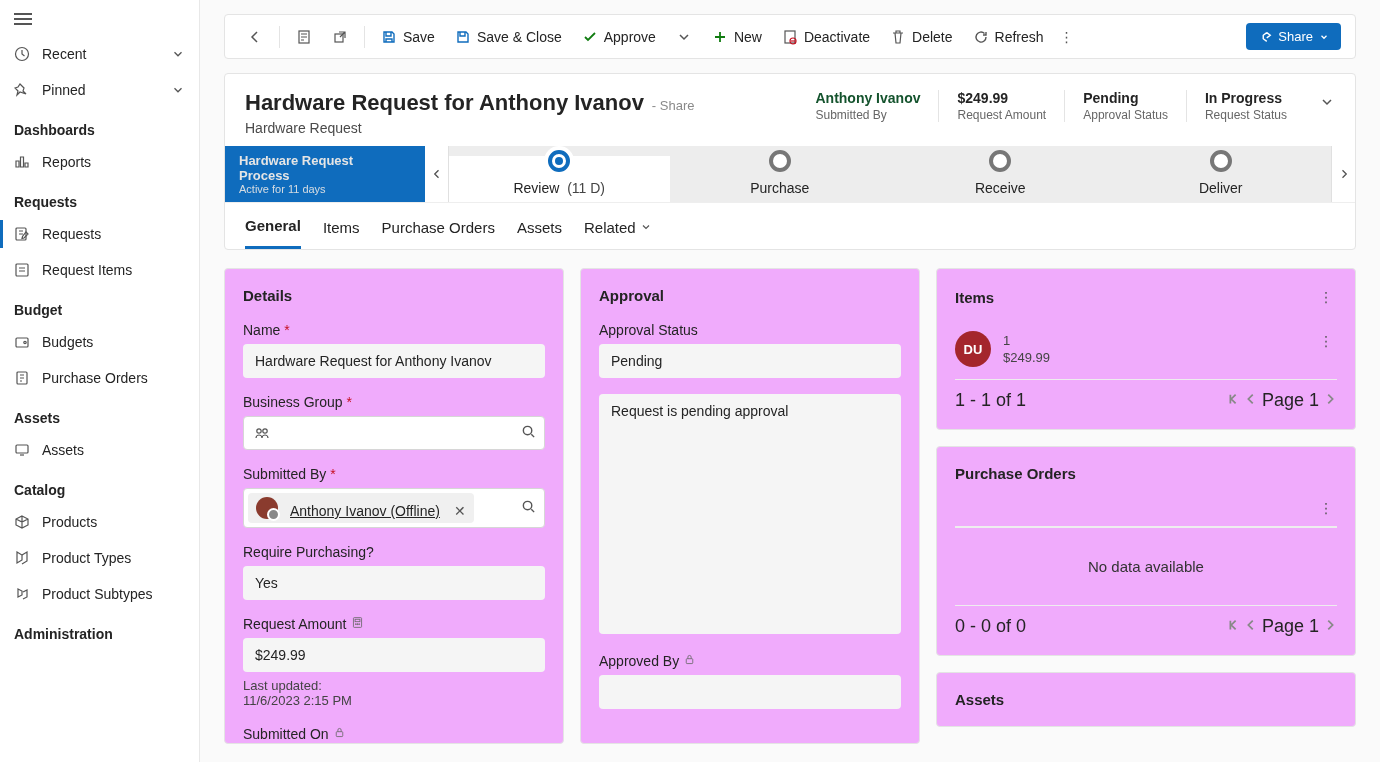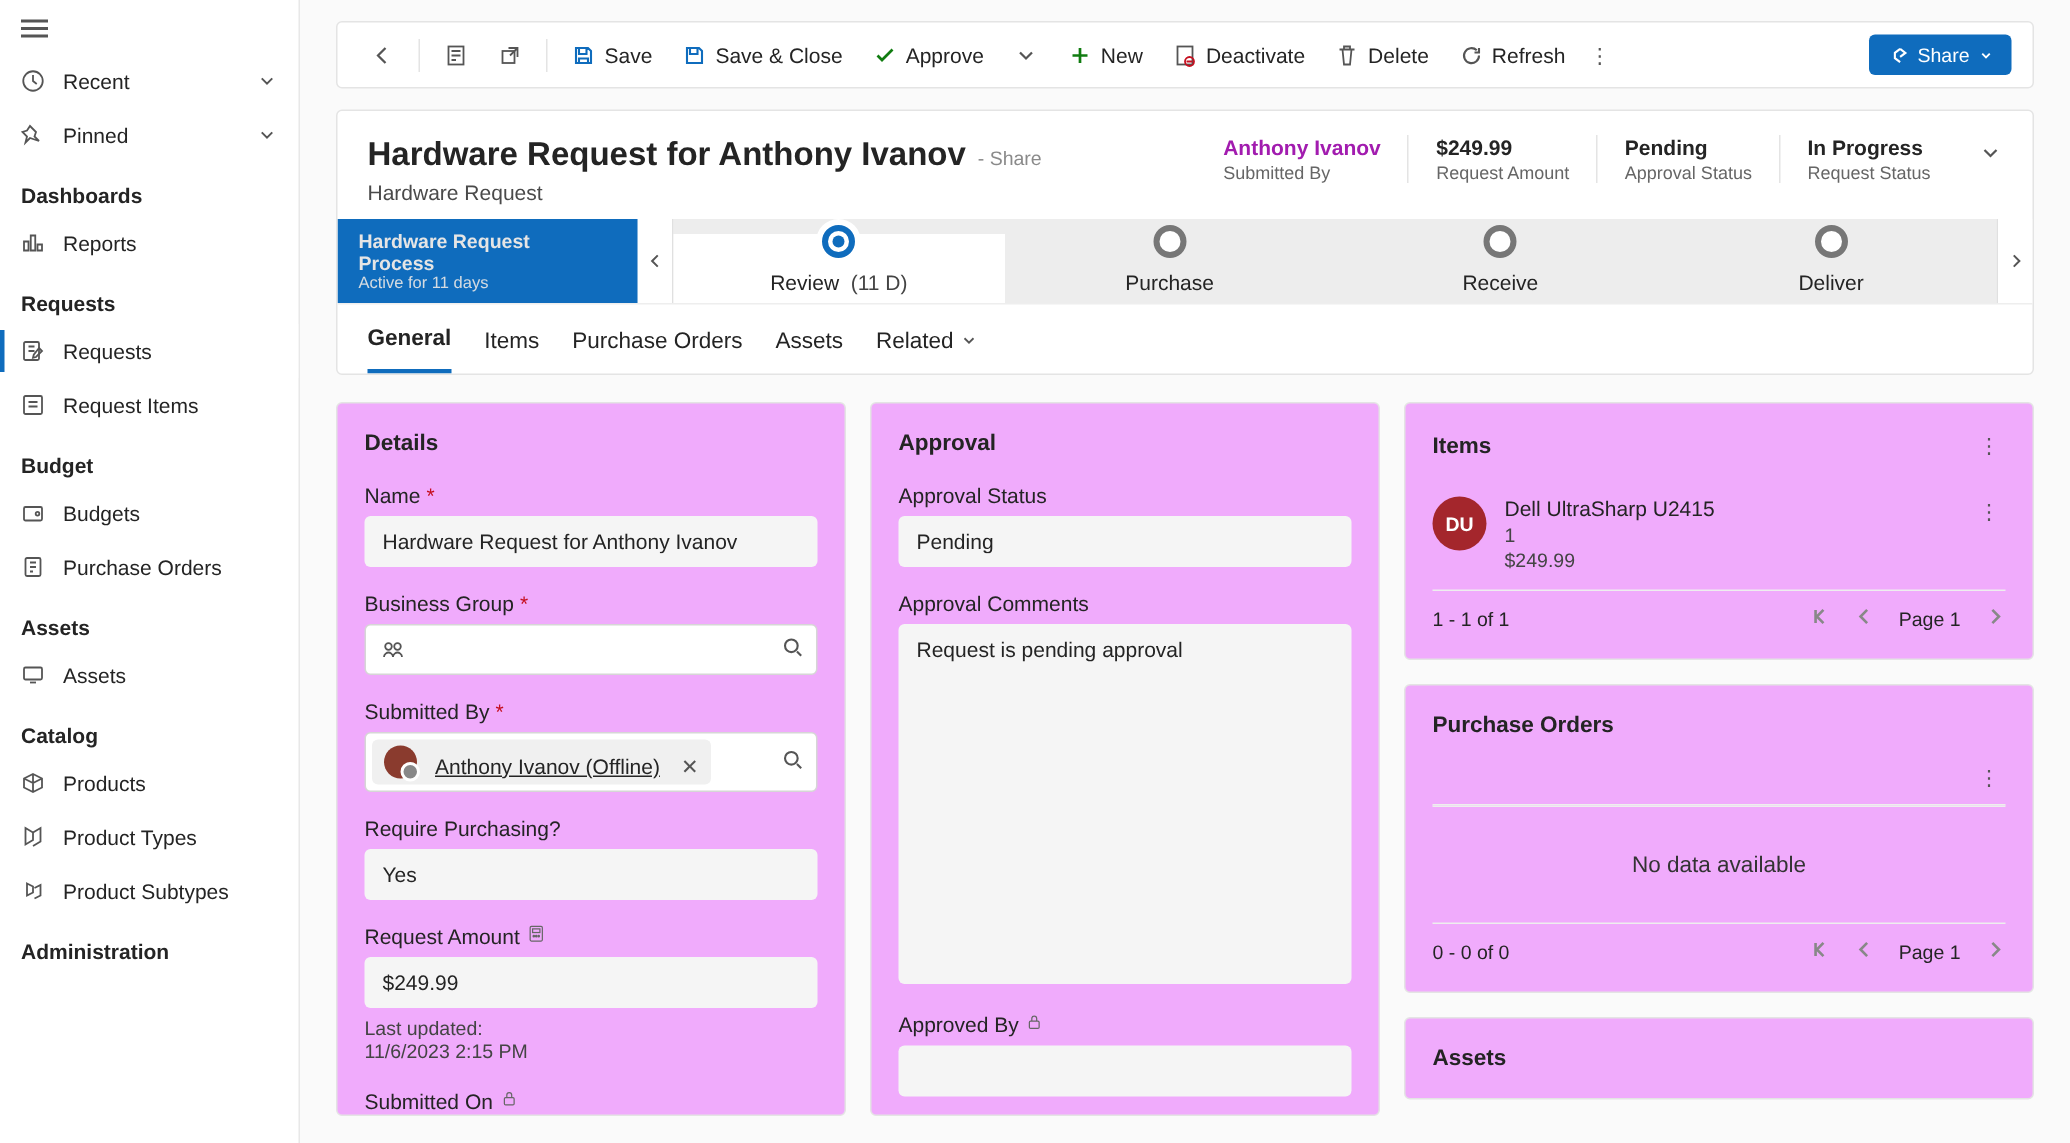--- a/index.html
+++ b/index.html
@@ -40,21 +40,21 @@
   
   .header-card { margin: 14px 24px 0; background:#fff; border:1px solid #e4e4e4; border-radius:4px; overflow:hidden; }
   .hc-top { display:flex; padding: 16px 20px 10px; align-items:flex-start; }
   .hc-title-block h1 { font-size:22px; font-weight:600; display:inline; }
   .hc-saved { color:#8a8a8a; font-size:13px; margin-left:4px; }
   .hc-sub { color:#4a4a4a; font-size:14px; margin-top:4px; }
   .hc-metrics { margin-left:auto; display:flex; gap:0; }
   .metric { padding: 0 18px; border-left:1px solid #e4e4e4; }
   .metric:first-child { border-left:none; }
   .metric .val { font-weight:600; font-size:14px; }
-  .metric .val.link { color:#a21caf; }
+  .metric .val.link { color:#14532d; }
   .metric .lbl { font-size:12px; color:#666; margin-top:2px; }
   .hc-chev { padding: 4px 0 0 14px; cursor:pointer; }
 
   
   .process { display:flex; align-items:stretch; background:#ededed; height:56px; position:relative; }
   .process-label { background:#0f6cbd; color:#e5e5e5; padding:8px 22px 8px 14px; display:flex; flex-direction:column; justify-content:center; position:relative; width:200px; }
   .process-label .t { font-size:13px; font-weight:600; }
   .process-label .s { font-size:11px; opacity:.92; }
   .process-navbtn { width:24px; display:flex; align-items:center; justify-content:center; background:#fff; border-right:1px solid #e0e0e0; cursor:pointer; }
   .process-navbtn.right { border-right:none; border-left:1px solid #e0e0e0; margin-left:auto; }
@@ -99,21 +99,21 @@
   textarea.field-input { min-height:240px; resize:none; }
 
   .helper { font-size:13px; color:#444; margin-top:-10px; }
 
   
   .item-row { display:flex; gap:12px; padding:6px 0 12px; border-bottom:1px solid #eee; }
   .item-avatar { width:36px; height:36px; border-radius:50%; background:#a4262c; color:#fff; display:flex; align-items:center; justify-content:center; font-weight:600; font-size:13px; }
   .item-main { flex:1; }
   .item-main .title { font-size:14px; }
   .item-main .line { font-size:13px; color:#444; margin-top:2px; }
-  .pager { display:flex; align-items:center; padding-top:10px; gap:16px; font-size:13px; }
+  .pager { display:flex; align-items:center; padding-top:10px; gap:4px; font-size:18px; }
   .pager .spacer { flex:1; }
   .pager svg { width:14px; height:14px; stroke:#888; fill:none; stroke-width:2; }
   .no-data { text-align:center; color:#333; padding: 30px 0; font-size:15px; border-bottom:1px solid #eee; border-top:1px solid #eee; }
 
   .more-dots { cursor:pointer; color:#555; padding:2px 4px; }
   .lock-ico svg, .calc-ico svg { width:13px; height:13px; stroke:#666; fill:none; }
 </style>
 </head>
 <body>
 
@@ -492,21 +492,20 @@
 
     <div class="card col2">
       <h3>Approval</h3>
 
       <div class="field">
         <div class="field-label">Approval Status</div>
         <input class="field-input" value="Pending" style="">
       </div>
 
       <div class="field">
-        <div class="field-label">Approval Comments</div>
         <textarea class="field-input" style="">Request is pending approval</textarea>
       </div>
 
       <div class="field" style="margin-bottom:0">
         <div class="field-label">
           <span>Approved By</span>
           <span class="lock-ico"><svg viewBox="0 0 16 16">
                 <rect x="4" y="7" width="8" height="6" rx="1"></rect>
                 <path d="M6 7V5a2 2 0 0 1 4 0v2"></path>
               </svg></span>
@@ -517,21 +516,20 @@
 
     <div class="col3">
       <div class="card">
         <div class="card-head">
           <h3>Items</h3>
           <span class="more-dots">⋮</span>
         </div>
         <div class="item-row">
           <div class="item-avatar">DU</div>
           <div class="item-main">
-            <div class="title">Dell UltraSharp U2415</div>
             <div class="line">1</div>
             <div class="line">$249.99</div>
           </div>
           <span class="more-dots">⋮</span>
         </div>
         <div class="pager">
           <span>1 - 1 of 1</span>
           <span class="spacer"></span>
           <span><svg viewBox="0 0 16 16">
                 <path d="M11 3L6 8l5 5M5 3v10"></path>

